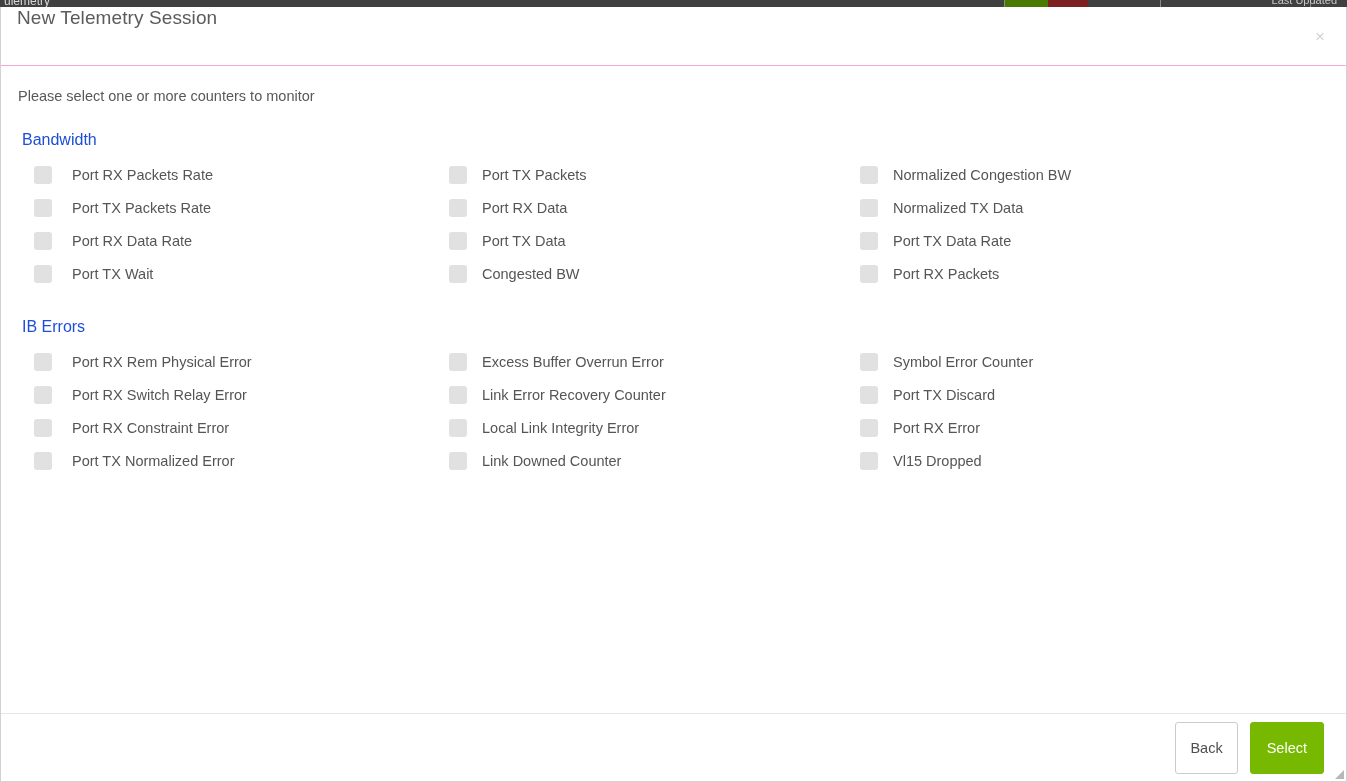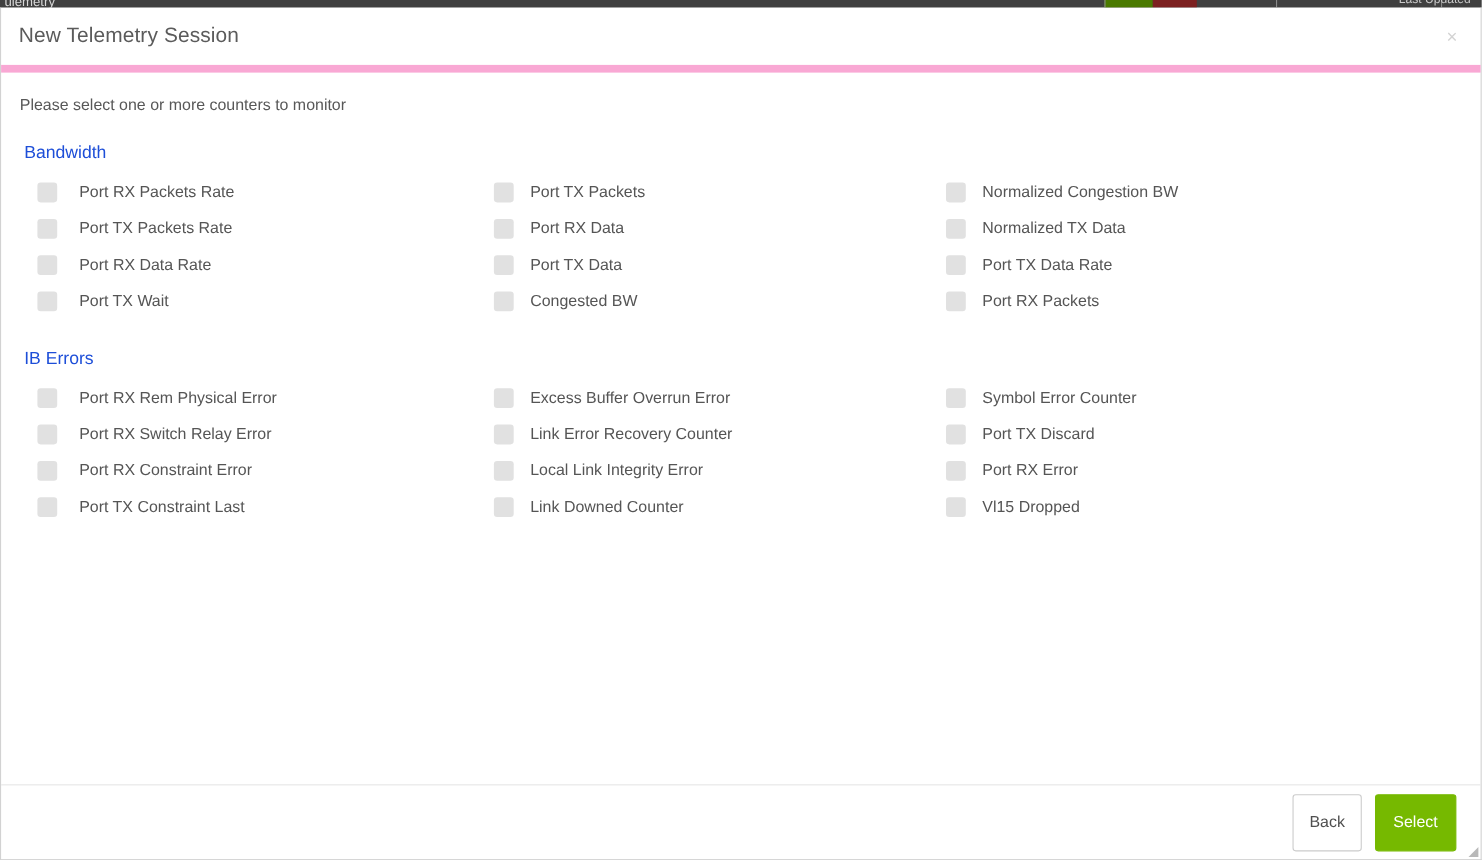--- a/index.html
+++ b/index.html
@@ -65,23 +65,22 @@
     border-top: none;
     display: flex;
     flex-direction: column;
   }
 
   
   .modal-header {
     position: relative;
     height: 59px;
     flex: 0 0 59px;
-    border-bottom: 7px solid #f9a8d4;
-    display: flex;
-    align-items: center;
+    border-bottom: 1px solid #f9a8d4;
+    display: flex;
   }
   .modal-title {
     font-size: 19px;
     font-weight: 400;
     color: #5b5b5b;
     padding-left: 16px;
     letter-spacing: 0.1px;
   }
   .close-icon {
     position: absolute;
@@ -306,21 +305,21 @@
               <div class="counter-item">
                 <span class="checkbox"></span>
                 <span class="counter-label">Port RX Switch Relay Error</span>
               </div>
               <div class="counter-item">
                 <span class="checkbox"></span>
                 <span class="counter-label">Port RX Constraint Error</span>
               </div>
               <div class="counter-item">
                 <span class="checkbox"></span>
-                <span class="counter-label">Port TX Constraint Last</span>
+                <span class="counter-label">Port TX Normalized Error</span>
               </div>
             </div>
             <div class="counter-col col-2">
               <div class="counter-item">
                 <span class="checkbox"></span>
                 <span class="counter-label">Excess Buffer Overrun Error</span>
               </div>
               <div class="counter-item">
                 <span class="checkbox"></span>
                 <span class="counter-label">Link Error Recovery Counter</span>

